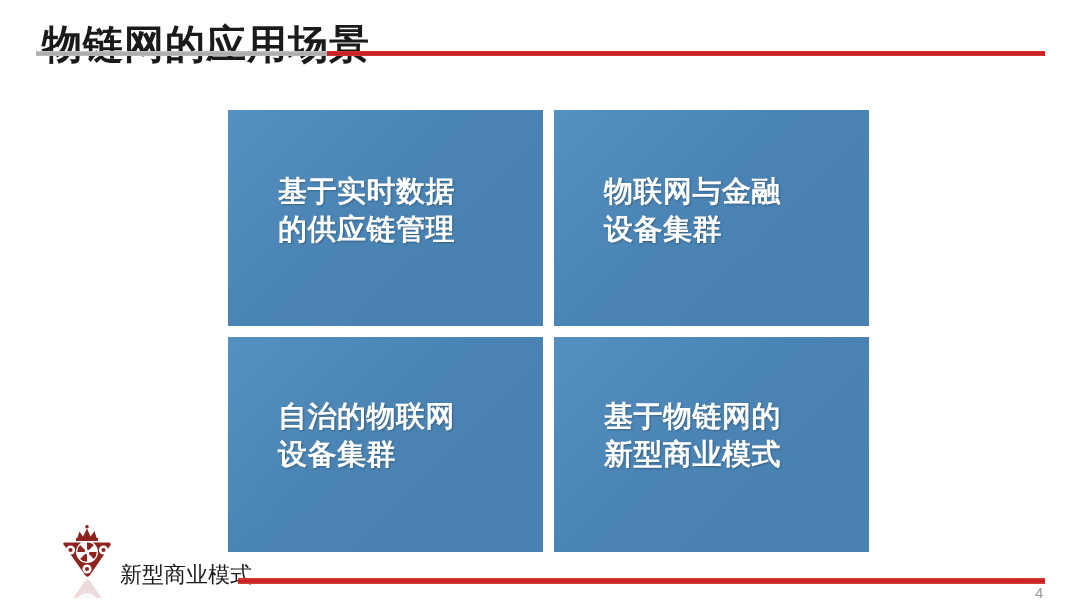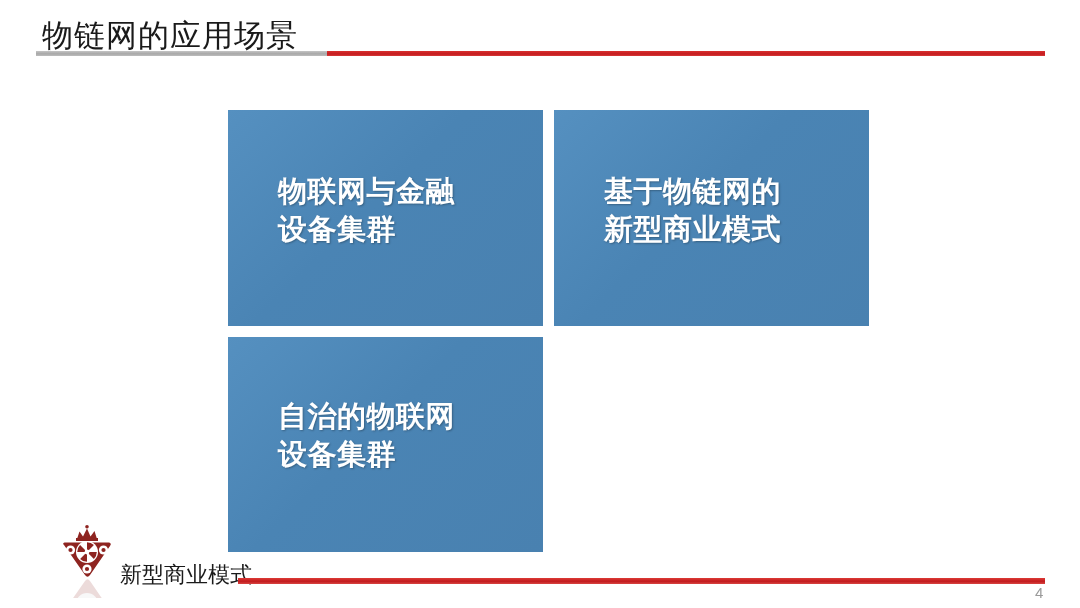--- a/index.html
+++ b/index.html
@@ -19,25 +19,25 @@
   #slide {
     position: absolute;
     inset: 0;
     background: #ffffff;
   }
 
   
   #page-title {
     position: absolute;
     left: 42px;
-    top: 16px;
-    font-size: 31px;
+    top: 24px;
+    font-size: 40px;
     line-height: 40px;
     color: #1a1a1a;
-    font-weight: 400;
+    font-weight: 700;
     letter-spacing: 1px;
     white-space: nowrap;
   }
   #header-rule {
     position: absolute;
     left: 36px;
     top: 51px;
     width: 1009px;
     height: 5px;
   }
@@ -141,34 +141,38 @@
 
   <div id="page-title">物链网的应用场景</div>
 
   <div id="header-rule">
     <div class="seg-gray"></div>
     <div class="seg-red"></div>
   </div>
 
   <div id="panel-grid">
 
+    <div class="panel">
+      <div class="panel-text">基于实时数据
+的供应链管理</div>
+    </div>
 
     <div class="panel">
       <div class="panel-text">物联网与金融
 设备集群</div>
     </div>
 
     <div class="panel">
+      <div class="panel-text">自治的物联网
+设备集群</div>
+    </div>
+
+    <div class="panel">
       <div class="panel-text">基于物链网的
 新型商业模式</div>
-    </div>
-
-    <div class="panel">
-      <div class="panel-text">自治的物联网
-设备集群</div>
     </div>
 
   </div>
 
   <div id="footer-logo">
     <svg width="68" height="74" viewBox="0 0 68 74" xmlns="http://www.w3.org/2000/svg">
 
       <path d="M21 15 L23.5 7.5 L27 12.5 L31 4.5 L34.5 12.5 L38.5 7 L41 15 Z" fill="#8e2420"></path>
       <circle cx="31" cy="2.8" r="1.8" fill="#8e2420"></circle>
       <rect x="20" y="14" width="22" height="3" fill="#8e2420"></rect>

